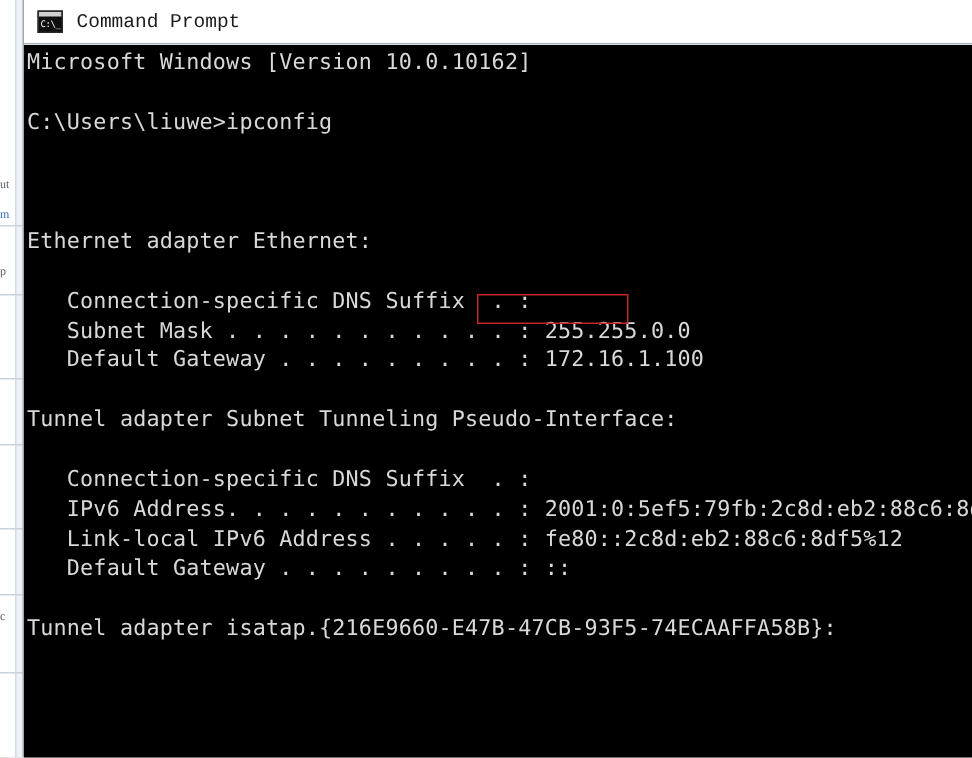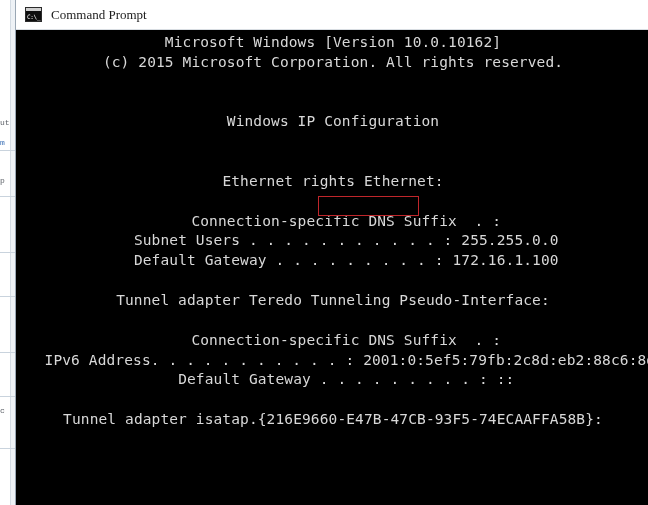--- a/index.html
+++ b/index.html
@@ -30,21 +30,21 @@
     top: 0;
     width: 17px;
     height: 505px;
     background: #ffffff;
     overflow: hidden;
   }
   .bg-strip {
     position: absolute;
     left: 0;
     width: 17px;
-    font-family: Liberation Mono, monospace;
+    font-family: Liberation Serif, serif;
     font-size: 8px;
     line-height: 9px;
     white-space: nowrap;
     overflow: hidden;
   }
   .bg-rule {
     position: absolute;
     left: 0;
     width: 17px;
     height: 1px;
@@ -106,21 +106,21 @@
   }
   .title-icon .glyph {
     font-family: "DejaVu Sans Mono", monospace;
     font-size: 6px;
     line-height: 7px;
     color: #ffffff;
     padding: 0 0 1px 1px;
     letter-spacing: -0.3px;
   }
   .title-text {
-    font-family: Liberation Serif, serif;
+    font-family: Liberation Mono, monospace;
     font-size: 13px;
     color: #1b1b1b;
     margin-left: 9px;
     white-space: nowrap;
   }
   .title-sep {
     position: absolute;
     left: 0;
     top: 29px;
     width: 632px;
@@ -144,21 +144,20 @@
   }
   .line {
     font-family: "DejaVu Sans Mono", monospace;
     font-size: 14.5px;
     line-height: 19.85px;
     color: #d8d8d8;
     white-space: pre;
     padding-left: 2px;
     letter-spacing: 0.12px;
     height: 19.85px;
-    text-align: center;
   }
   .line.blank { color: transparent; }
 
   
   .highlight-box {
     position: absolute;
     border: 1.5px solid #c0262b;
     box-sizing: border-box;
     pointer-events: none;
     background: transparent;
@@ -190,36 +189,36 @@
       <div class="title-icon">
         <span class="glyph">C:\_</span>
       </div>
       <div class="title-text">Command Prompt</div>
     </div>
     <div class="title-sep"></div>
 
     <div class="terminal">
       <div class="term-inner" id="term-inner">
           <div class="line">Microsoft Windows [Version 10.0.10162]</div>
-          <div class="line">(c) 2015 Microsoft Corporation. All rights reserved.</div>
-          <div class="line blank"> </div>
-          <div class="line blank"> </div>
-          <div class="line">Windows IP Configuration</div>
-          <div class="line blank"> </div>
-          <div class="line blank"> </div>
-          <div class="line">Ethernet rights Ethernet:</div>
+          <div class="line blank"> </div>
+          <div class="line">C:\Users\liuwe&gt;ipconfig</div>
+          <div class="line blank"> </div>
+          <div class="line blank"> </div>
+          <div class="line blank"> </div>
+          <div class="line">Ethernet adapter Ethernet:</div>
           <div class="line blank"> </div>
           <div class="line">   Connection-specific DNS Suffix  . :</div>
-          <div class="line">   Subnet Users . . . . . . . . . . . : 255.255.0.0</div>
+          <div class="line">   Subnet Mask . . . . . . . . . . . : 255.255.0.0</div>
           <div class="line">   Default Gateway . . . . . . . . . : 172.16.1.100</div>
           <div class="line blank"> </div>
-          <div class="line">Tunnel adapter Teredo Tunneling Pseudo-Interface:</div>
+          <div class="line">Tunnel adapter Subnet Tunneling Pseudo-Interface:</div>
           <div class="line blank"> </div>
           <div class="line">   Connection-specific DNS Suffix  . :</div>
           <div class="line">   IPv6 Address. . . . . . . . . . . : 2001:0:5ef5:79fb:2c8d:eb2:88c6:8df5</div>
+          <div class="line">   Link-local IPv6 Address . . . . . : fe80::2c8d:eb2:88c6:8df5%12</div>
           <div class="line">   Default Gateway . . . . . . . . . : ::</div>
           <div class="line blank"> </div>
           <div class="line">Tunnel adapter isatap.{216E9660-E47B-47CB-93F5-74ECAAFFA58B}:</div>
         </div>
     </div>
 
     <div class="highlight-box" id="highlight-box" style="left: 302px; top: 196px; width: 101px; height: 20px; border-color: rgb(192, 38, 43);"></div>
   </div>
 
 </div>

